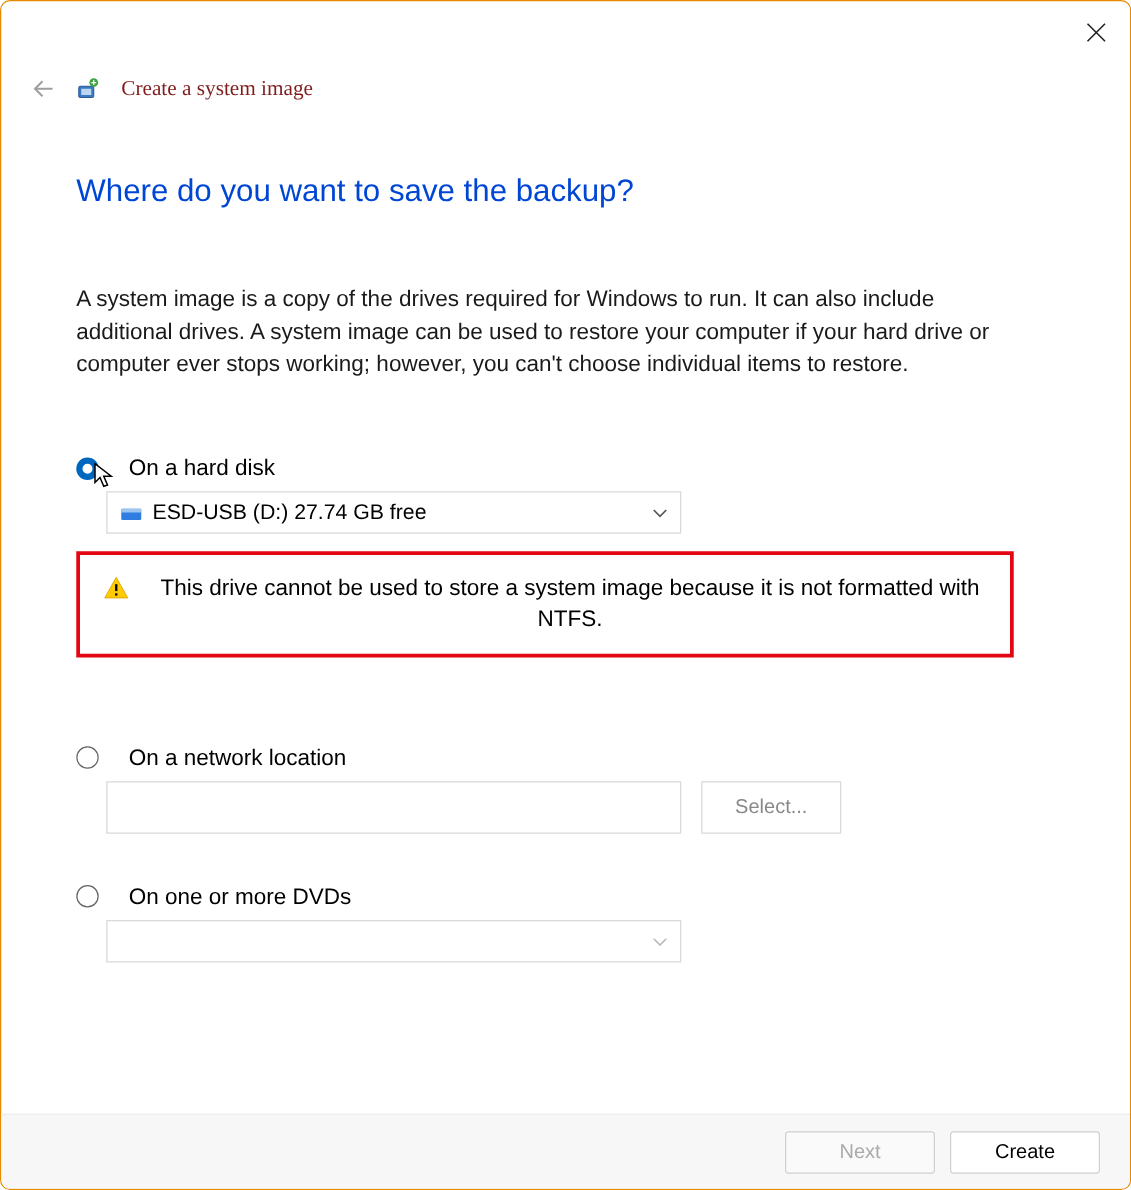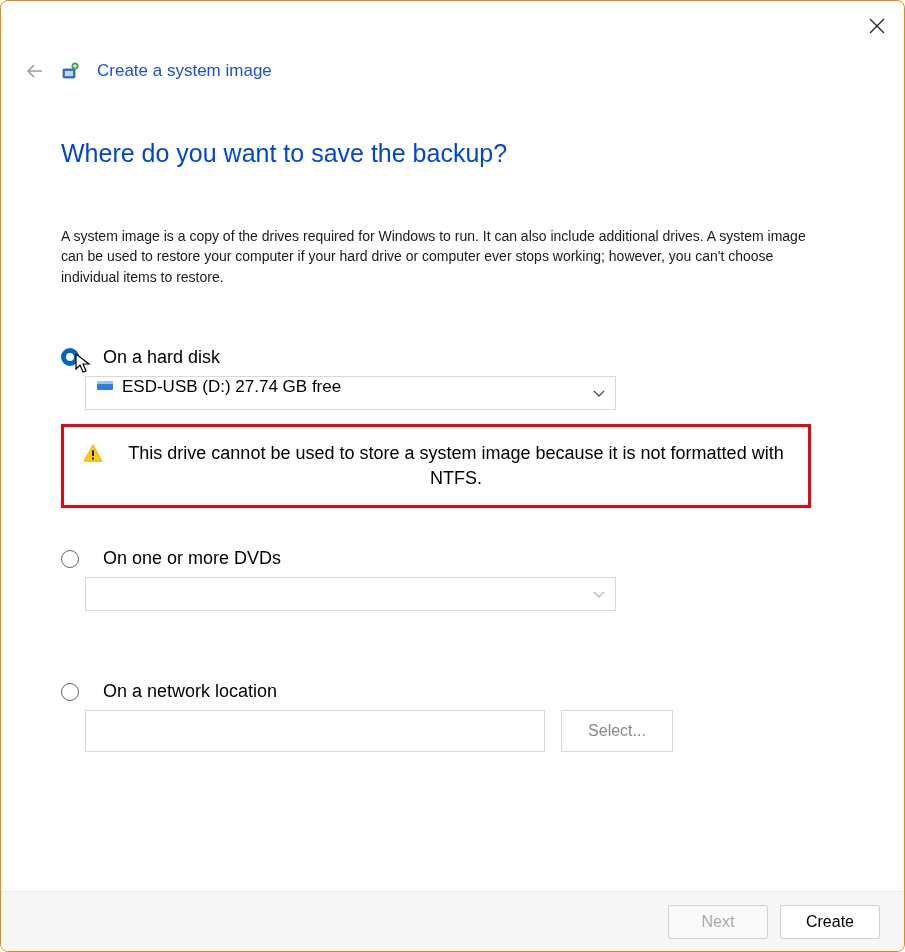--- a/index.html
+++ b/index.html
@@ -51,40 +51,41 @@
     color: #8a8a8a;
   }
   .title-icon {
     width: 20px; height: 20px;
     display: inline-flex;
     align-items: center;
     justify-content: center;
   }
   .window-title {
     font-size: 17px;
-    color: #1d4ed8;
+    color: #7f1d1d;
+    font-family: Liberation Serif, serif;
   }
 
   .content {
     position: absolute;
     top: 120px;
     left: 60px;
     right: 60px;
     bottom: 70px;
   }
 
   .heading {
     color: #0046d5;
     font-size: 25px;
     font-weight: 400;
     margin: 18px 0 58px 0;
   }
 
   .desc {
-    font-size: 14px;
+    font-size: 18px;
     line-height: 1.45;
     color: #1a1a1a;
     margin-bottom: 60px;
     max-width: 760px;
   }
 
   .option-group { margin-bottom: 40px; }
   .radio-row {
     display: flex;
     align-items: center;
@@ -110,25 +111,25 @@
 
   .cursor {
     position: absolute;
     left: 14px;
     top: 6px;
     pointer-events: none;
   }
 
   .dropdown {
     margin-left: 24px;
-    width: 531px;
+    width: 460px;
     height: 34px;
     border: 1px solid #d9d9d9;
     display: flex;
-    align-items: flex-start;
+    align-items: center;
     padding: 0 10px;
     font-size: 17px;
     gap: 8px;
     position: relative;
     background: #fff;
   }
   .dropdown.blank { color: #999; }
   .dd-chevron {
     position: absolute;
     right: 10px;
@@ -186,21 +187,21 @@
     height: 60px;
     background: #f7f7f7;
     border-top: 1px solid #ececec;
     display: flex;
     justify-content: flex-end;
     align-items: center;
     padding-right: 24px;
     gap: 12px;
   }
   .footer button {
-    width: 100px;
+    width: 120px;
     height: 34px;
     font-size: 16px;
     border: 1px solid #d0d0d0;
     background: #fff;
     border-radius: 3px;
   }
   .footer button:disabled,
   .footer button.disabled {
     color: #aaa;
     background: #fafafa;
@@ -271,42 +272,42 @@
         <svg viewBox="0 0 24 24" width="22" height="22">
           <path d="M12 2 L22 20 L2 20 Z" fill="#ffcb05" stroke="#e0a500" stroke-width="0.8"></path>
           <rect x="11" y="8" width="2" height="6" fill="#000"></rect>
           <rect x="11" y="16" width="2" height="2" fill="#000"></rect>
         </svg>
       </span>
       <span class="warn-text">This drive cannot be used to store a system image because it is not formatted with NTFS.</span>
     </div>
   </div>
 
+  <div class="option-group" style="margin-top:70px;">
+    <div class="radio-row">
+      <span class="radio"></span>
+      <span>On a network location</span>
+    </div>
+    <div class="network-row">
+      <div class="net-input"></div>
+      <button class="select-btn">Select...</button>
+    </div>
+  </div>
+
   <div class="option-group" style="margin-top:28px;">
     <div class="radio-row">
       <span class="radio"></span>
       <span>On one or more DVDs</span>
     </div>
     <div class="dropdown blank">
       <span class="dd-chevron">
         <svg width="12" height="8" viewBox="0 0 12 8" fill="none" stroke="#bbb" stroke-width="1.4">
           <polyline points="1,1 6,6 11,1"></polyline>
         </svg>
       </span>
     </div>
   </div>
-
-  <div class="option-group" style="margin-top:70px;">
-    <div class="radio-row">
-      <span class="radio"></span>
-      <span>On a network location</span>
-    </div>
-    <div class="network-row">
-      <div class="net-input"></div>
-      <button class="select-btn">Select...</button>
-    </div>
-  </div>
 </div>
 
 <div class="footer">
   <button class="disabled" disabled="">Next</button>
   <button>Create</button>
 </div>
 
 </body></html>

